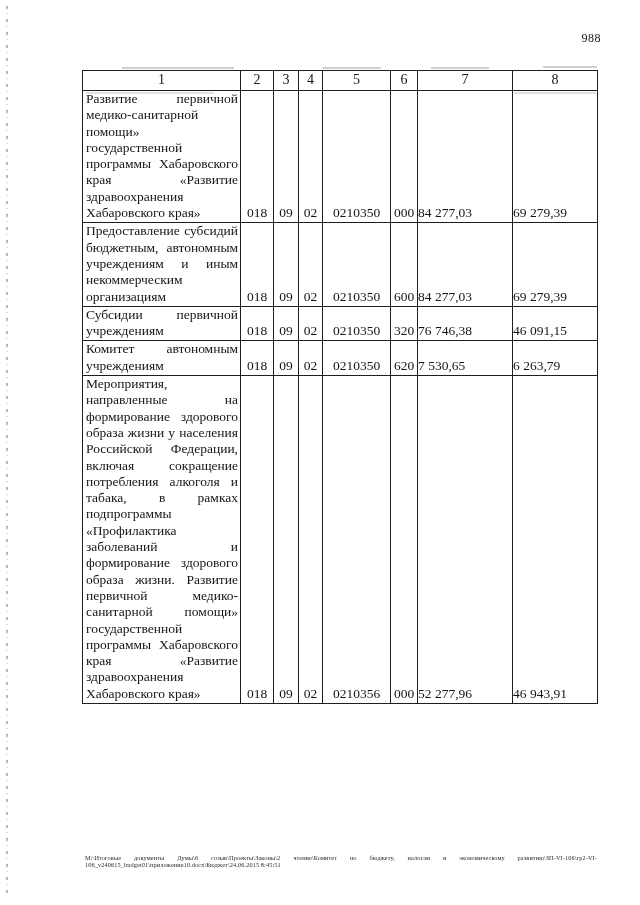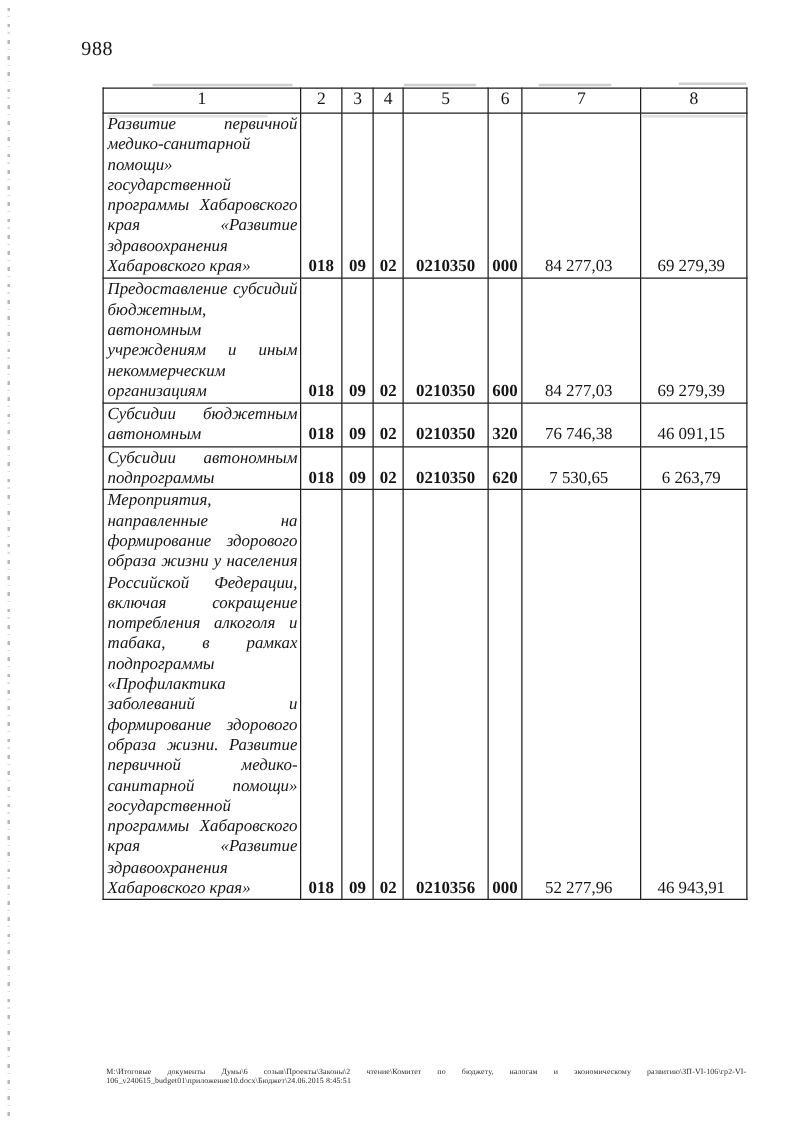--- a/index.html
+++ b/index.html
@@ -12,22 +12,22 @@
     overflow: hidden;
   }
   .edge-artifact {
     position: absolute; left: 6px; top: 6px; width: 2px; height: 890px;
     background: repeating-linear-gradient(180deg,
       rgba(70,70,70,.55) 0 3px, rgba(0,0,0,0) 3px 7px,
       rgba(70,70,70,.28) 7px 8px, rgba(0,0,0,0) 8px 13px);
     opacity: .7;
   }
   .page-number {
-    position: absolute; left: 65px; top: 31px; width: 515px;
-    text-align: left; font-size: 16px; letter-spacing: .5px;
+    position: absolute; left: 86px; top: 31px; width: 515px;
+    text-align: right; font-size: 12px; letter-spacing: .5px;
   }
   .smudge { position: absolute; background: #b7b7b7; height: 2px; opacity: .65; }
   .s1 { left: 122px; top: 67px; width: 112px; }
   .s2 { left: 323px; top: 67px; width: 58px; }
   .s3 { left: 431px; top: 67px; width: 58px; }
   .s4 { left: 543px; top: 66px; width: 54px; }
   .s5 { left: 514px; top: 92px; width: 82px; opacity: .45; }
   .s6 { left: 86px; top: 92px; width: 128px; opacity: .4; }
   table.budget {
     position: absolute; left: 82px; top: 70px; width: 515px;
@@ -36,24 +36,23 @@
   }
   .budget th, .budget td { border: 1.5px solid #1e1e1e; overflow: hidden; }
   .budget th {
     font-weight: normal; font-size: 14px; text-align: center;
     height: 19px; padding: 0;
   }
   .budget td { padding: 0 2px; vertical-align: bottom; }
   .budget td.name {
     text-align: justify; vertical-align: top;
     padding: 0 2px 1px 3px;
-    font-style: italic;
   }
-  .budget td.code { text-align: center; padding-bottom: 1px; font-weight: bold; }
-  .budget td.num  { text-align: center; padding: 0 4px 1px 0; }
+  .budget td.code { text-align: center; padding-bottom: 1px; }
+  .budget td.num  { text-align: left; padding: 0 4px 1px 0; }
   .doc-footer {
     position: absolute; left: 85px; top: 854px; width: 512px;
     font-size: 6.3px; line-height: 7.2px; color: #2a2a2a;
     letter-spacing: .1px;
   }
   .doc-footer .l1 { text-align: justify; text-align-last: justify; }
   .doc-footer .l2 { text-align: left; }
 </style>
 </head>
 <body>
@@ -108,31 +107,31 @@
         <td class="name">Предоставление субсидий бюджетным, автономным учреждениям и иным некоммерческим организациям</td>
         <td class="code">018</td>
         <td class="code">09</td>
         <td class="code">02</td>
         <td class="code">0210350</td>
         <td class="code">600</td>
         <td class="num">84 277,03</td>
         <td class="num">69 279,39</td>
       </tr>
       <tr>
-        <td class="name">Субсидии бюджетным автономным</td>
+        <td class="name">Субсидии первичной учреждениям</td>
         <td class="code">018</td>
         <td class="code">09</td>
         <td class="code">02</td>
         <td class="code">0210350</td>
         <td class="code">320</td>
         <td class="num">76 746,38</td>
         <td class="num">46 091,15</td>
       </tr>
       <tr>
-        <td class="name">Субсидии автономным подпрограммы</td>
+        <td class="name">Комитет автономным учреждениям</td>
         <td class="code">018</td>
         <td class="code">09</td>
         <td class="code">02</td>
         <td class="code">0210350</td>
         <td class="code">620</td>
         <td class="num">7 530,65</td>
         <td class="num">6 263,79</td>
       </tr>
       <tr>
         <td class="name">Мероприятия, направленные на формирование здорового образа жизни у населения Российской Федерации, включая сокращение потребления алкоголя и табака, в рамках подпрограммы «Профилактика заболеваний и формирование здорового образа жизни. Развитие первичной медико-санитарной помощи» государственной программы Хабаровского края «Развитие здравоохранения Хабаровского края»</td>

